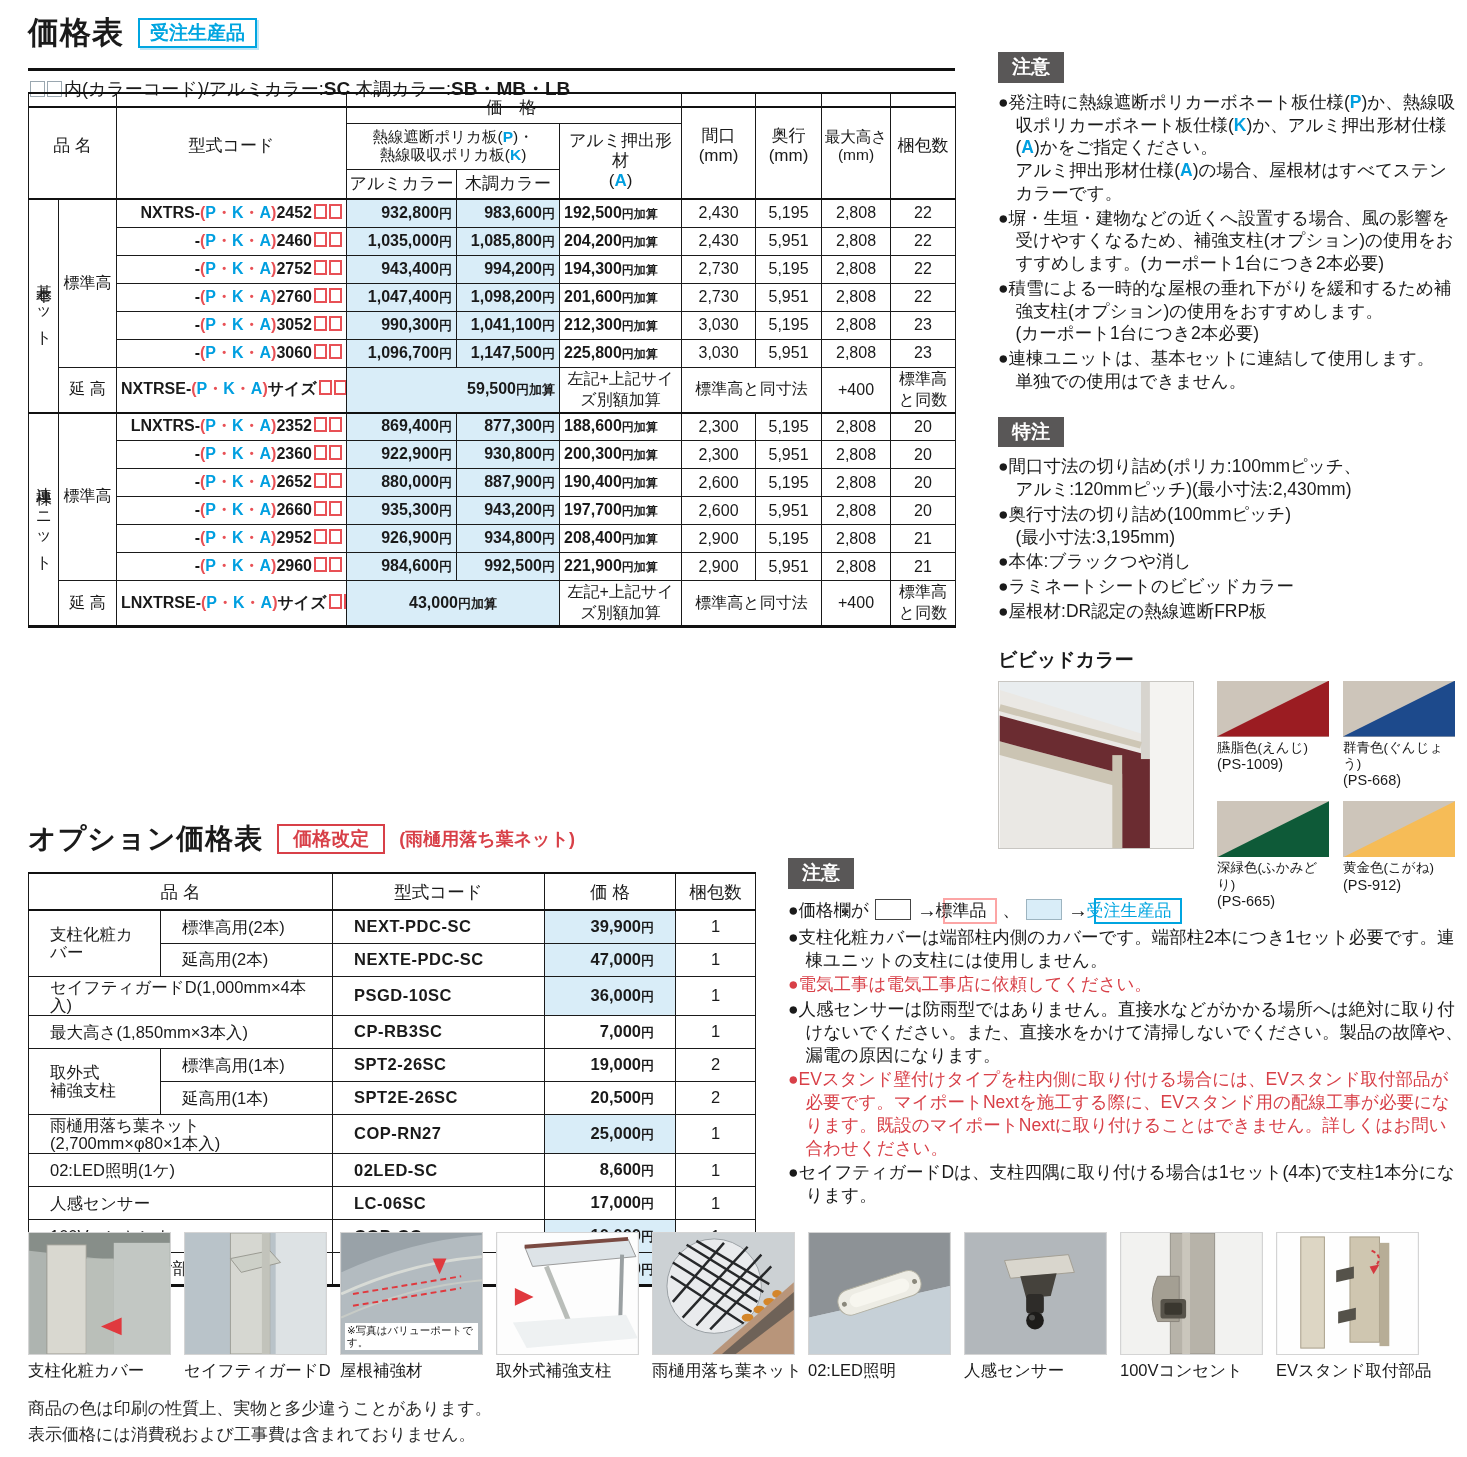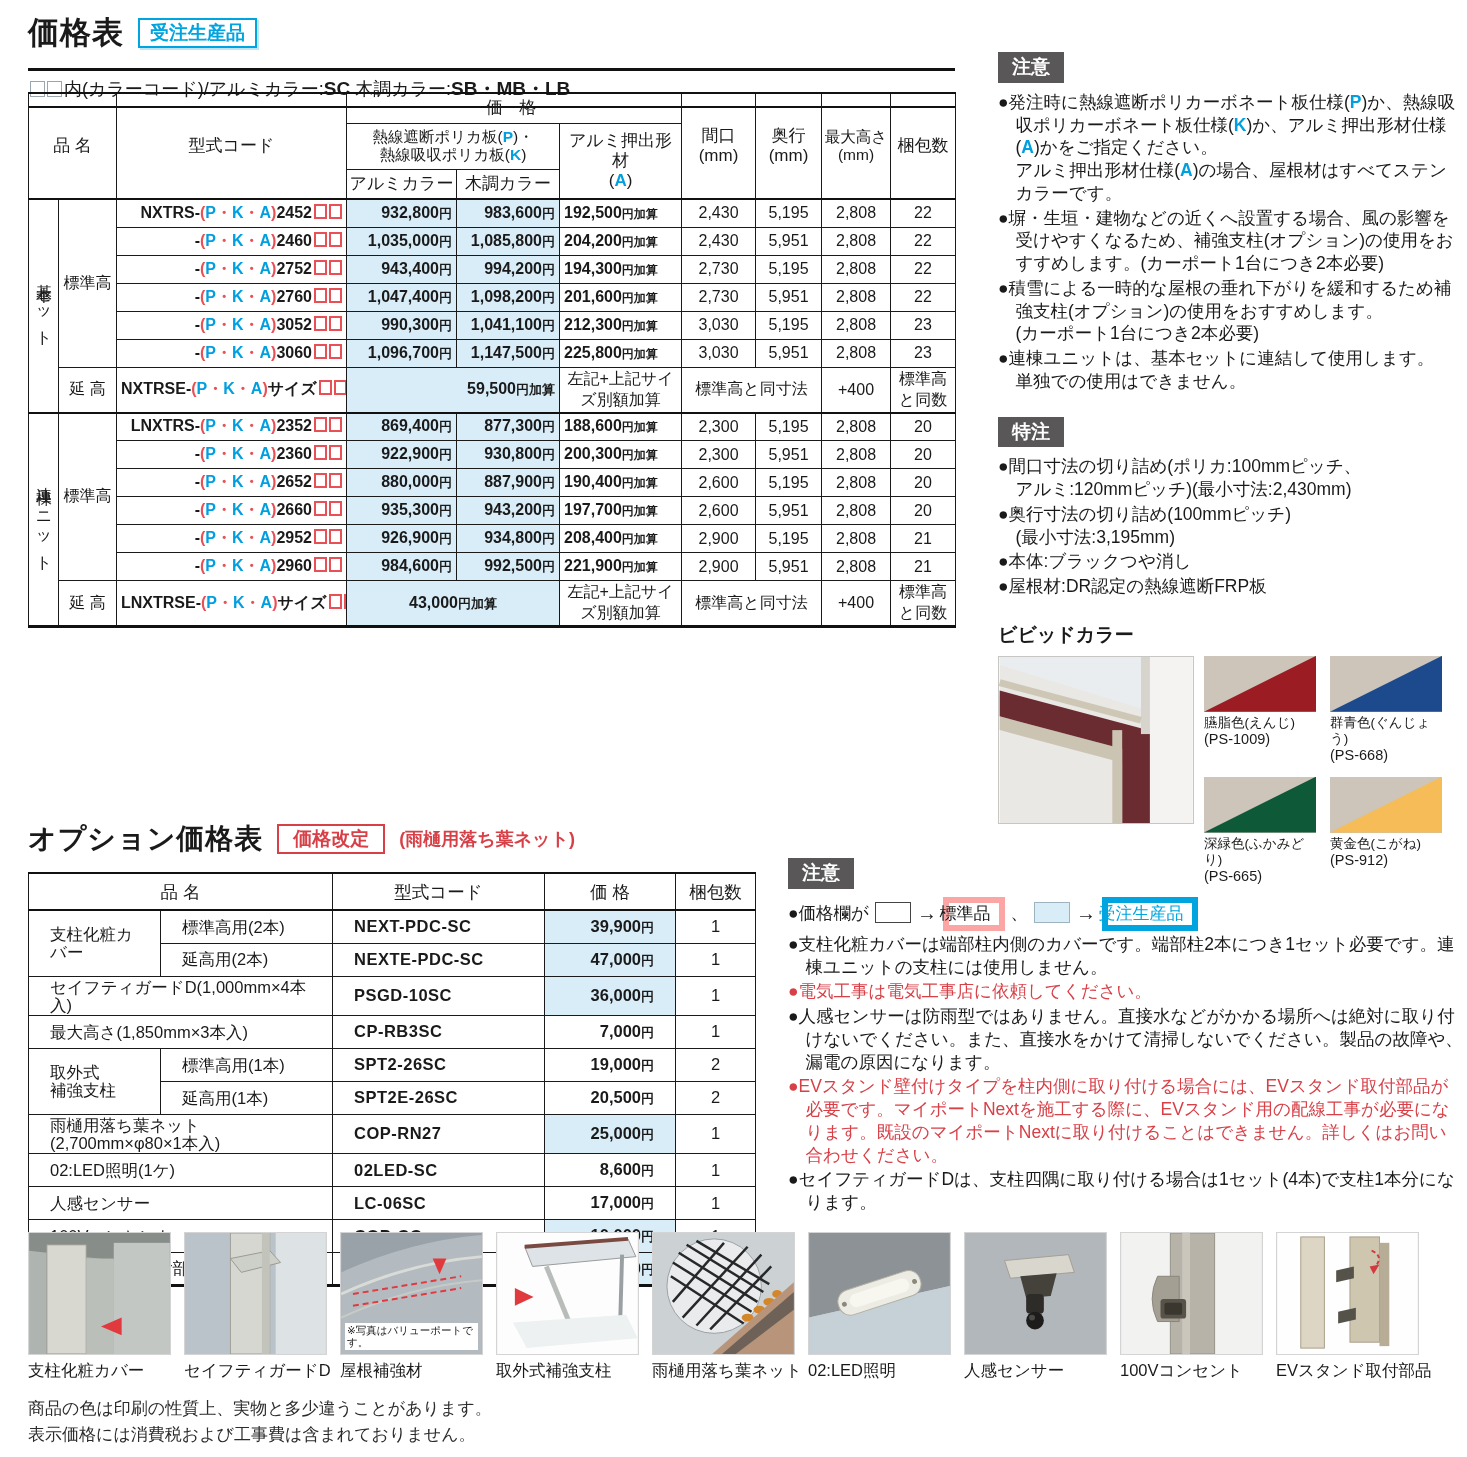--- a/index.html
+++ b/index.html
@@ -54,25 +54,25 @@
   .opt-price{text-align:right;font-weight:bold;font-size:17.5px;padding-right:24px}
   .opt-price .unit{font-size:13px}
   
   .note{font-size:17.5px;line-height:1.3;white-space:pre-line;padding-left:1em;text-indent:-1em;margin-bottom:2px}
   .note .bullet{margin-right:0}
   .note.c-red{color:#d84048}
   .note .c-blue{font-weight:bold}
   .legend-box{display:inline-block;width:36px;height:21px;border:1px solid #444;background:#fff;vertical-align:-4px;margin:0 6px}
   .legend-box.blue{background:#d9edf8;border-color:#9db4c0}
   .legend-arrow{font-weight:bold;font-size:20px;vertical-align:-1px}
-  .legend-label{display:inline-block;border:6px solid #fca5a5;padding:0 8px;font-size:17px;margin:0 6px;line-height:1.3}
+  .legend-label{display:inline-block;border:2px solid #fca5a5;padding:0 8px;font-size:17px;margin:0 6px;line-height:1.3}
   .legend-label.cyan{border-color:#00a5e0;color:#00a5e0}
   
   .vivid-title{font-size:19px;font-weight:bold;margin-bottom:8px}
-  .vivid-flex{display:flex;gap:10px}
+  .vivid-flex{display:flex;gap:23px}
   .vivid-photo{width:196px;height:168px;border:1px solid #c8c6c2;flex:none}
   .swatch-grid{display:grid;grid-template-columns:112px 112px;column-gap:14px;row-gap:12px}
   .swatch{width:112px}
   .swatch-color{width:112px;height:56px;background:#cdc5ba;position:relative;overflow:hidden}
   .swatch-tri{position:absolute;inset:0;clip-path:polygon(0 100%,100% 0,100% 100%)}
   .swatch-name{font-size:13.5px;margin-top:3px;line-height:1.2}
   .swatch-code{font-size:14.5px;line-height:1.2}
   
   .products{display:flex;gap:13px;align-items:flex-start}
   .product{width:143px;flex:none}
@@ -291,20 +291,21 @@
 単独での使用はできません。</span></div>
     </div>
 
   <div class="badge-gray" style="margin-top:22px">特注</div>
   <div id="special-list">
       <div class="note"><span class="bullet">●</span><span>間口寸法の切り詰め(ポリカ:100mmピッチ、
 アルミ:120mmピッチ)(最小寸法:2,430mm)</span></div>
       <div class="note"><span class="bullet">●</span><span>奥行寸法の切り詰め(100mmピッチ)
 (最小寸法:3,195mm)</span></div>
       <div class="note"><span class="bullet">●</span><span>本体:ブラックつや消し</span></div>
+      <div class="note"><span class="bullet">●</span><span>ラミネートシートのビビッドカラー</span></div>
       <div class="note"><span class="bullet">●</span><span>屋根材:DR認定の熱線遮断FRP板</span></div>
     </div>
 
   <div style="margin-top:24px">
     <div class="vivid-title">ビビッドカラー</div>
     <div class="vivid-flex">
       <div class="vivid-photo">
         <svg viewBox="0 0 195 168" width="100%" height="100%">
           <rect width="195" height="168" fill="#eae8e4"></rect>
           <rect x="152" y="0" width="43" height="168" fill="#f4f3f1"></rect>

